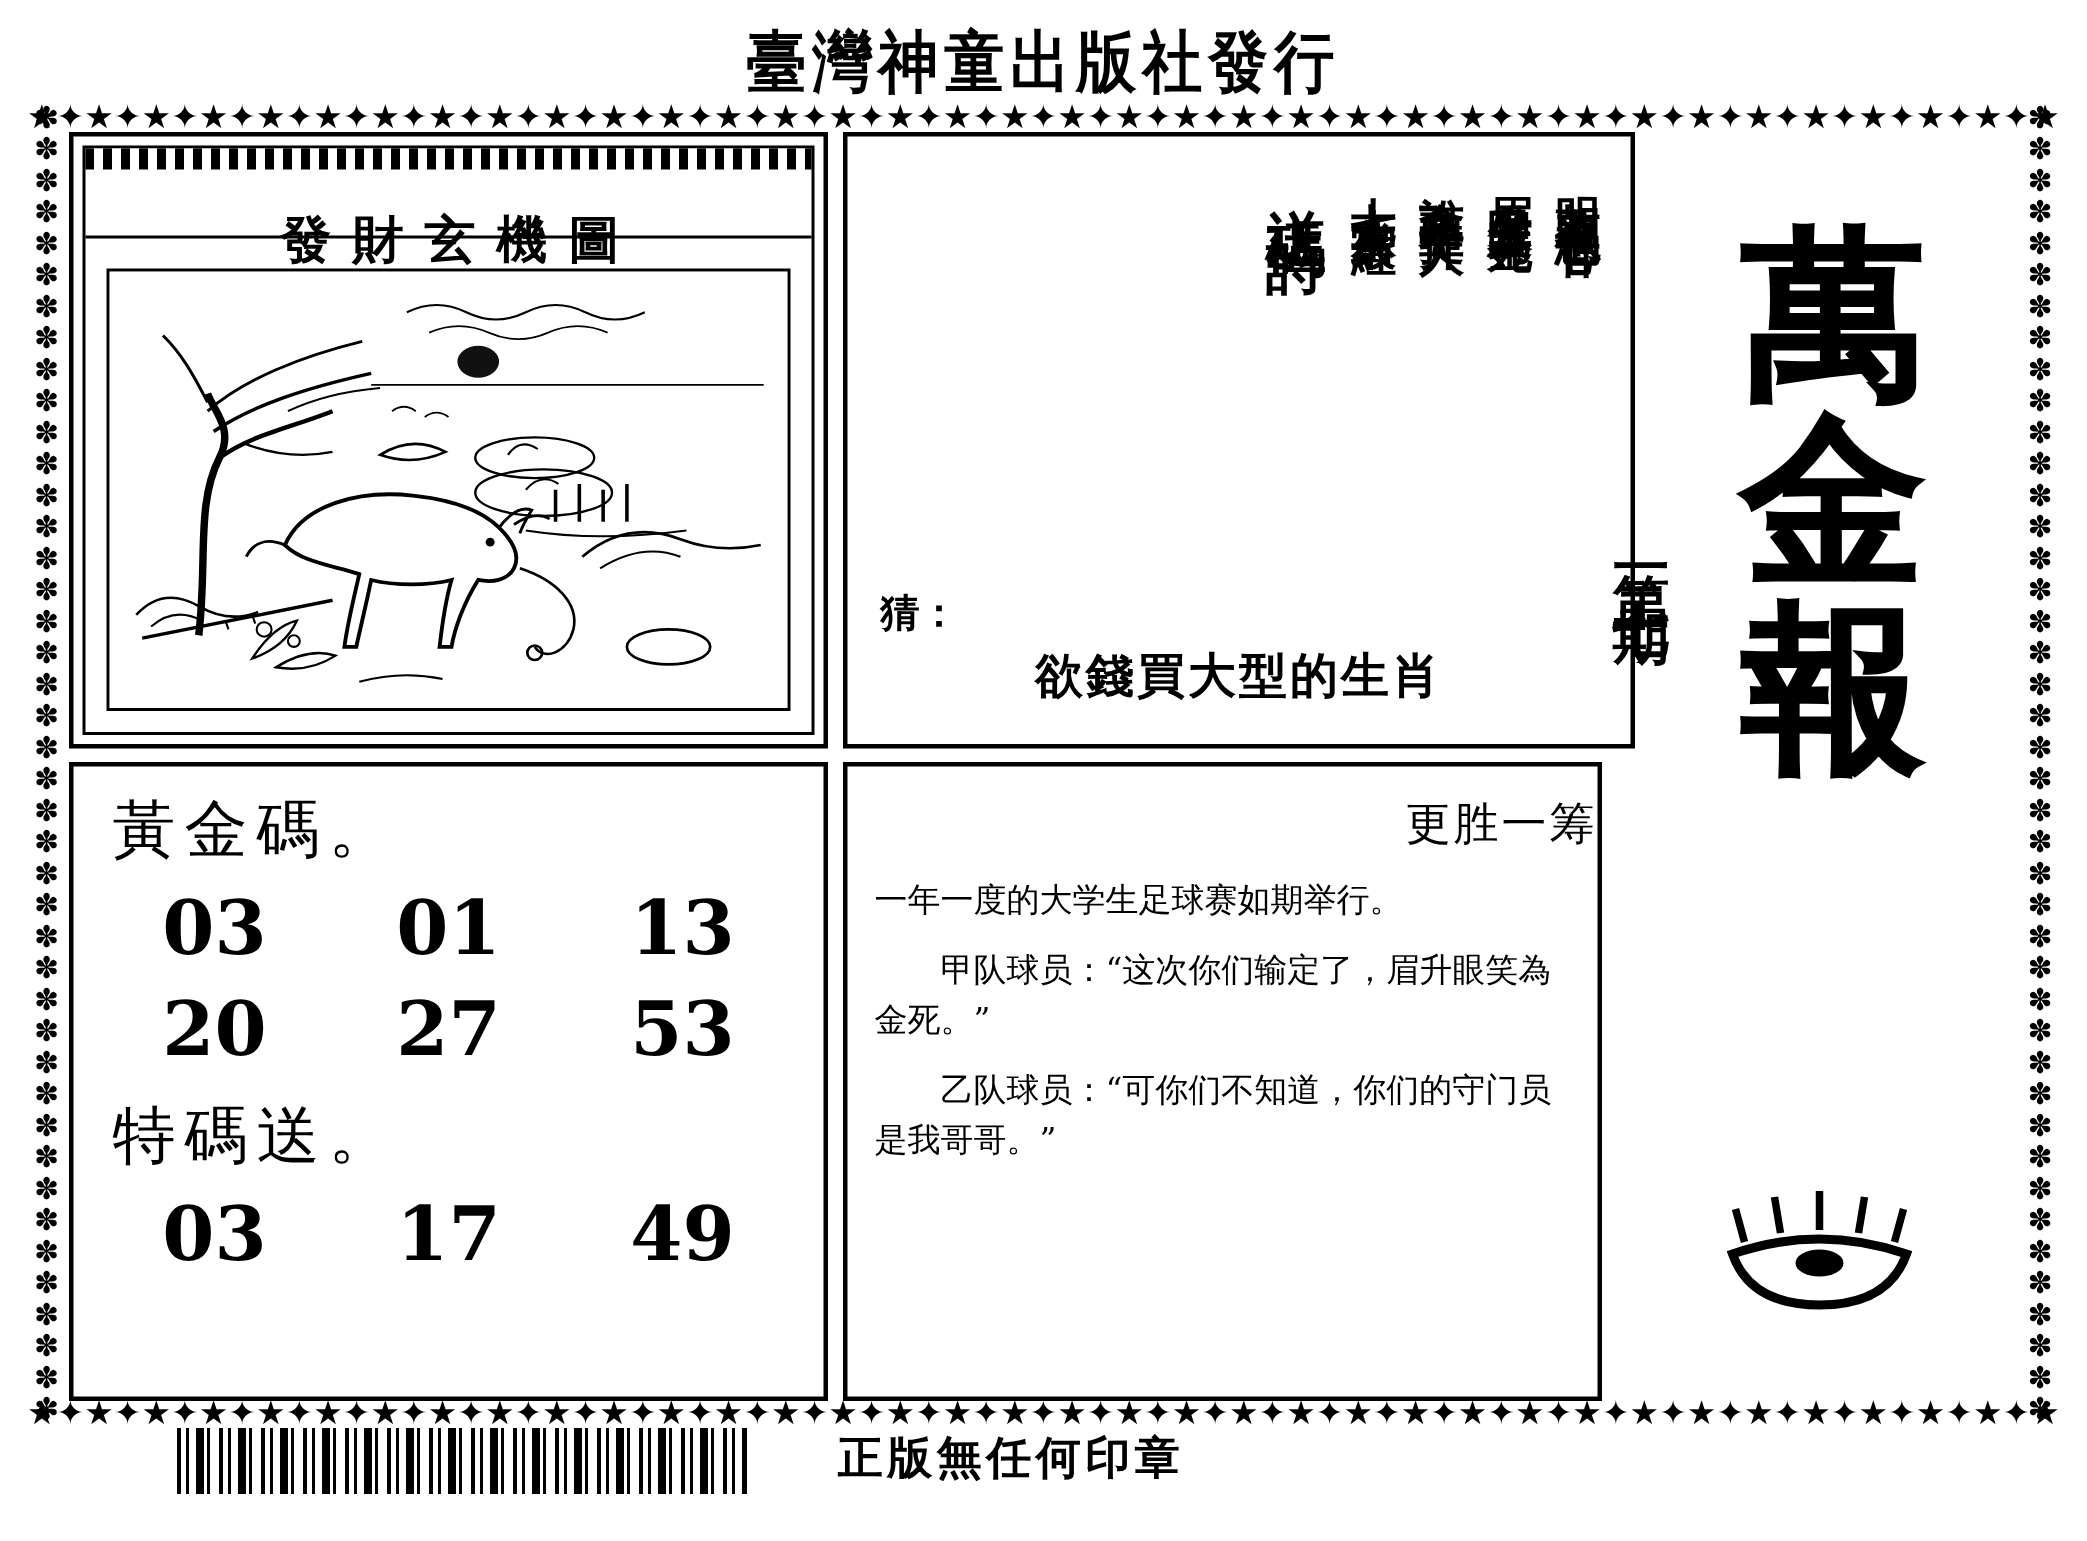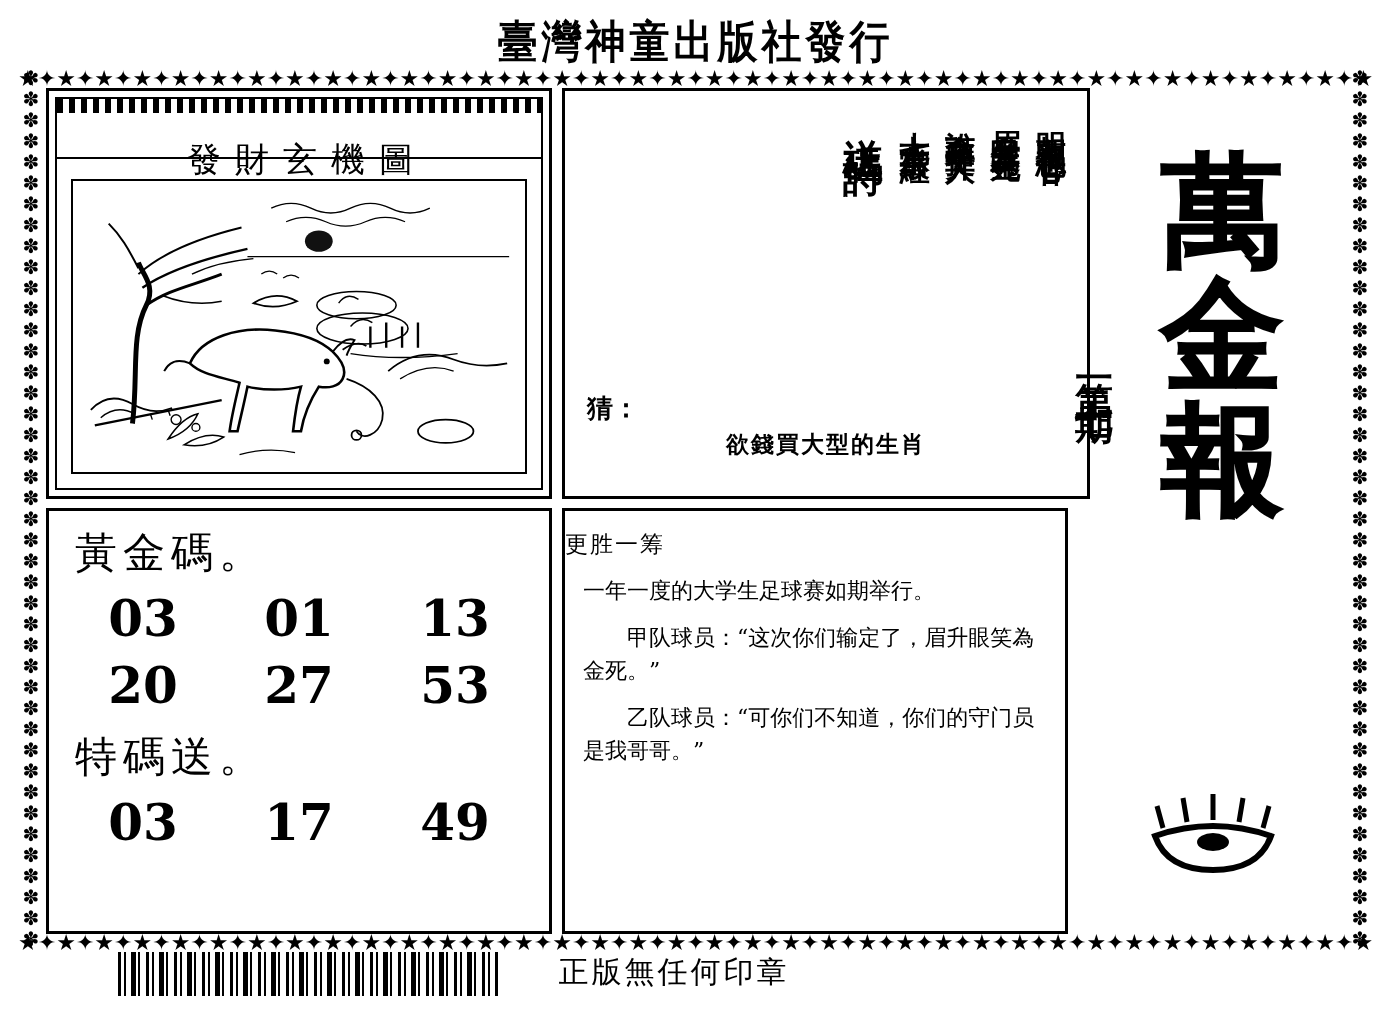--- a/index.html
+++ b/index.html
@@ -26,65 +26,65 @@
   .box{position:absolute;border:3px solid #000;background:#fff;}
 
   
   #box-pic{left:46px;top:88px;width:500px;height:405px;}
   .pic-border-in{position:absolute;left:6px;top:6px;right:6px;bottom:6px;border:2px solid #000;}
   .pic-title-band{position:absolute;left:8px;top:8px;right:8px;height:58px;
      border-bottom:2px solid #000;background:
        repeating-linear-gradient(90deg,#000 0 6px,#fff 6px 12px);
      background-size:100% 14px;background-repeat:no-repeat;background-position:0 0;}
   .pic-title{position:absolute;left:0;right:0;top:46px;text-align:center;
-     font-size:34px;letter-spacing:14px;font-weight:normal;
+     font-size:34px;letter-spacing:14px;font-weight:bold;
      font-family:"DejaVu Serif","Liberation Serif",serif;margin-left:16px;}
   .pic-area{position:absolute;left:22px;top:88px;right:22px;bottom:22px;
      border:2px solid #000;overflow:hidden;background:#fff;}
 
   
   #box-poem{left:562px;top:88px;width:522px;height:405px;}
   .poem-cols{position:absolute;right:18px;top:16px;display:flex;flex-direction:row;gap:10px;}
   .vcol{writing-mode:vertical-rl;text-orientation:upright;
         font-size:30px;line-height:1.18;letter-spacing:4px;font-weight:bold;
         font-family:"DejaVu Serif","Liberation Serif",serif;}
   .vcol.title{font-size:40px;letter-spacing:8px;}
   .poem-guess-label{position:absolute;left:22px;top:300px;font-size:26px;font-weight:bold;}
   .poem-guess{position:absolute;left:10px;top:338px;right:10px;text-align:center;
-     font-size:23px;font-weight:bold;letter-spacing:2px;}
+     font-size:32px;font-weight:bold;letter-spacing:2px;}
 
   
   #box-num{left:46px;top:508px;width:500px;height:420px;}
   .num-label{font-size:42px;font-weight:normal;letter-spacing:6px;margin:14px 0 0 26px;}
   .num-row{display:flex;justify-content:space-around;font-size:50px;font-weight:bold;
      margin-top:8px;padding:0 16px;}
   .num-row span{width:120px;text-align:center;}
 
   
   #box-joke{left:562px;top:508px;width:500px;height:420px;}
-  .joke-title{text-align:left;font-size:23px;margin-top:18px;letter-spacing:2px;}
+  .joke-title{text-align:right;font-size:30px;margin-top:18px;letter-spacing:2px;}
   .joke-p{font-size:22px;line-height:1.5;margin:14px 18px 0 18px;text-indent:0;}
   .joke-p.indent{text-indent:44px;}
 
   
   .big-title{position:absolute;right:74px;top:150px;width:190px;text-align:center;
      font-size:122px;line-height:1.02;font-weight:bold;letter-spacing:0;
      font-family:Liberation Serif, serif;
      -webkit-text-stroke:2px #000;}
   .issue{position:absolute;right:272px;top:352px;writing-mode:vertical-rl;
      text-orientation:upright;font-size:38px;font-weight:bold;letter-spacing:6px;}
   .seal{position:absolute;right:108px;top:790px;width:140px;height:90px;}
 
   
   .barcode{position:absolute;left:118px;top:952px;width:380px;height:44px;
      background:repeating-linear-gradient(90deg,
        #000 0 3px,#fff 3px 6px,#000 6px 8px,#fff 8px 13px,
        #000 13px 18px,#fff 18px 20px,#000 20px 22px,#fff 22px 28px);}
   .footer-text{position:absolute;left:0;top:952px;width:1348px;text-align:center;
-     font-size:30px;font-weight:normal;letter-spacing:3px;}
+     font-size:30px;font-weight:bold;letter-spacing:3px;}
 </style>
 </head>
 <body>
 
 <div class="pub-header">臺灣神童出版社發行</div>
 
 <div class="frame">
   <div class="frame-edge frame-top">★✦★✦★✦★✦★✦★✦★✦★✦★✦★✦★✦★✦★✦★✦★✦★✦★✦★✦★✦★✦★✦★✦★✦★✦★✦★✦★✦★✦★✦★✦★✦★✦★✦★✦★✦★✦★✦★✦★✦★✦★✦★✦★✦★✦★✦★✦★✦★✦★✦★</div>
   <div class="frame-edge frame-bottom">★✦★✦★✦★✦★✦★✦★✦★✦★✦★✦★✦★✦★✦★✦★✦★✦★✦★✦★✦★✦★✦★✦★✦★✦★✦★✦★✦★✦★✦★✦★✦★✦★✦★✦★✦★✦★✦★✦★✦★✦★✦★✦★✦★✦★✦★✦★✦★✦★✦★</div>
   <div class="frame-edge frame-left">

